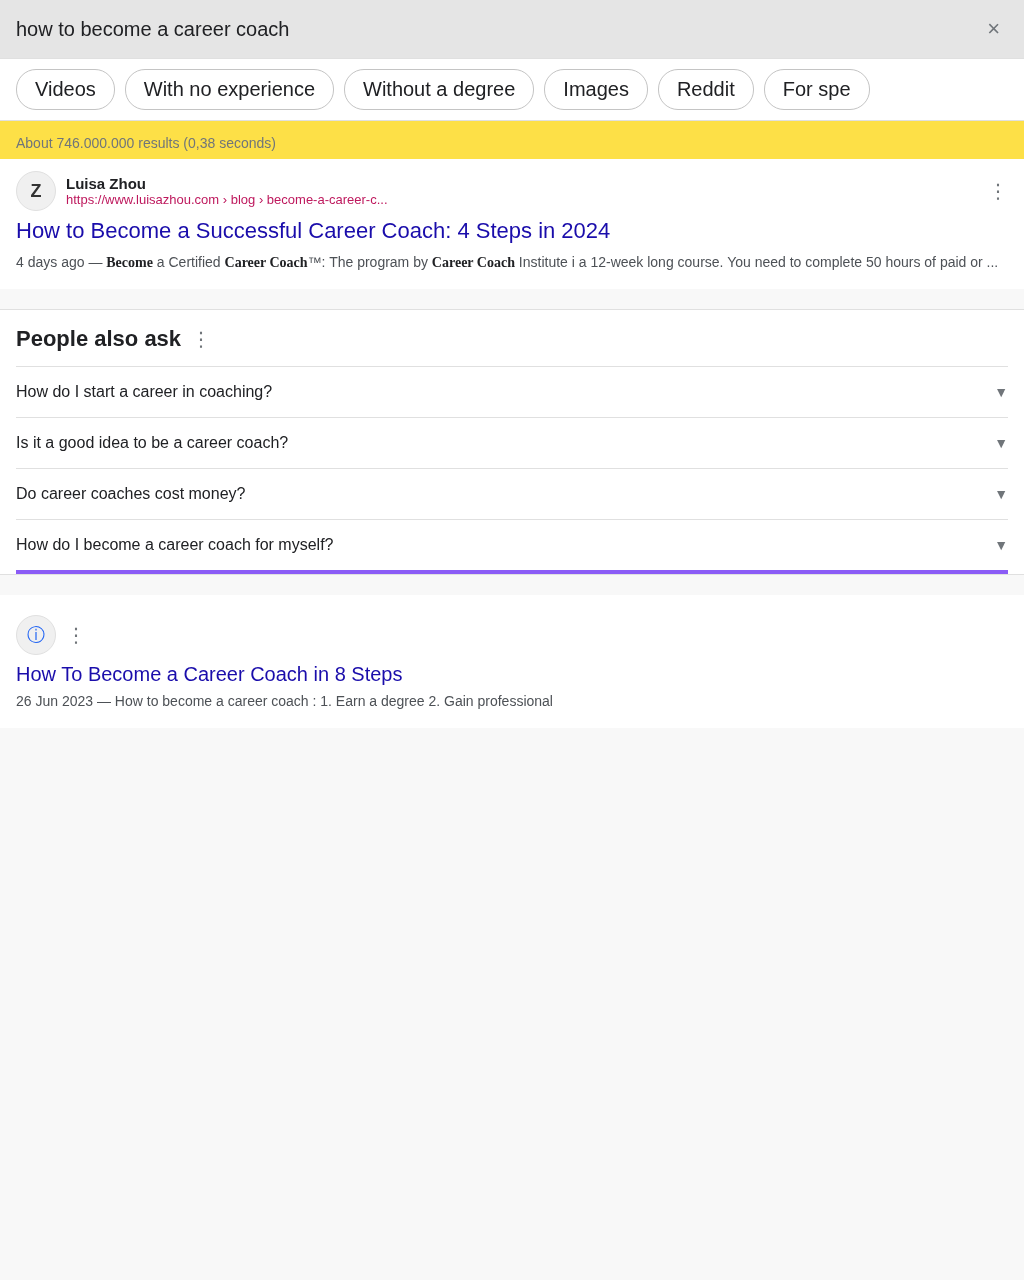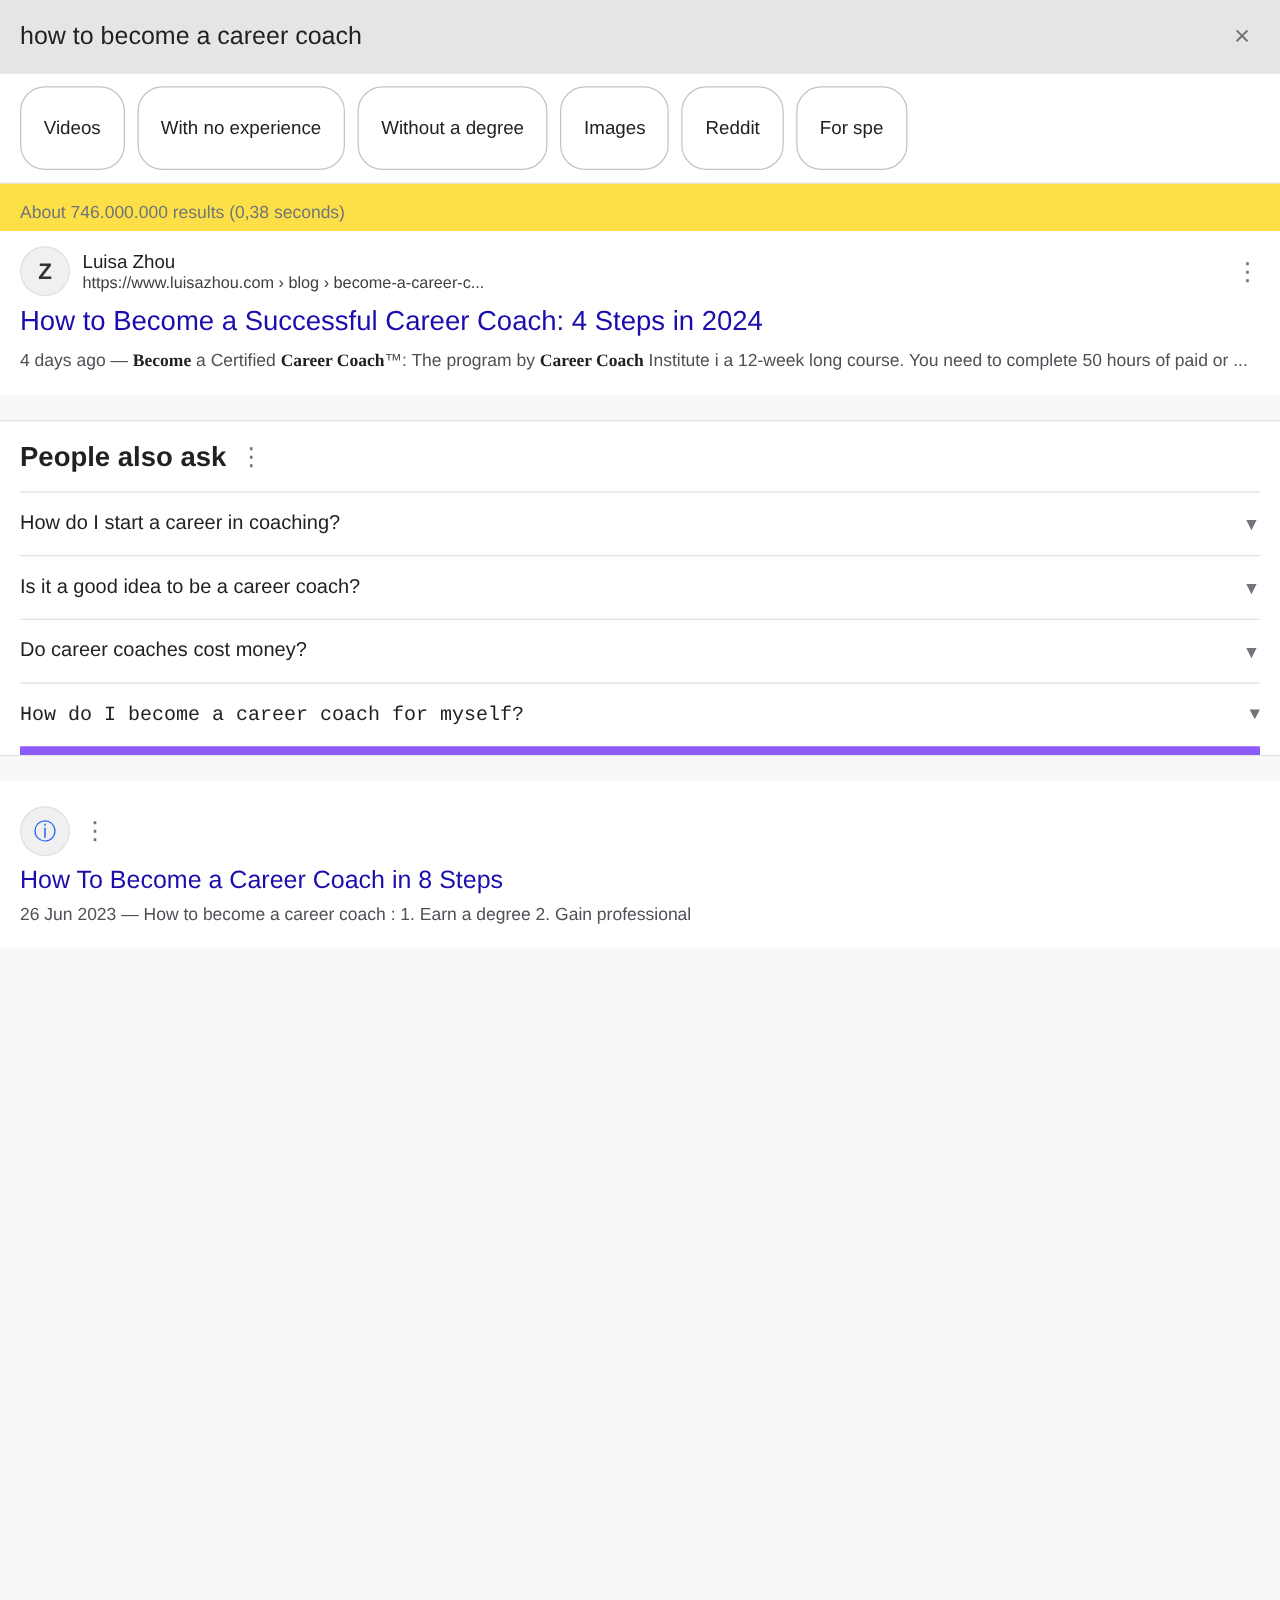--- a/index.html
+++ b/index.html
@@ -45,22 +45,22 @@
       padding: 10px 16px;
       display: flex;
       gap: 10px;
       overflow-x: auto;
       border-bottom: 1px solid #e0e0e0;
     }
 
     .filter-tab {
       border: 1px solid #c4c4c4;
       border-radius: 20px;
-      padding: 24px 18px;
-      font-size: 15px;
+      padding: 8px 18px;
+      font-size: 20px;
       color: #202124;
       background: #fff;
       cursor: pointer;
       white-space: nowrap;
       flex-shrink: 0;
     }
 
     .results-count {
       padding: 14px 16px 8px 16px;
       font-size: 14px;
@@ -96,26 +96,26 @@
       flex-shrink: 0;
     }
 
     .result-source-info {
       flex: 1;
     }
 
     .result-site-name {
       font-size: 15px;
       color: #202124;
-      font-weight: 400;
+      font-weight: 700;
     }
 
     .result-url {
       font-size: 13px;
-      color: #404040;
+      color: #be185d;
     }
 
     .result-more-icon {
       color: #70757a;
       font-size: 20px;
       cursor: pointer;
     }
 
     .result-title {
       font-size: 22px;
@@ -176,22 +176,21 @@
       align-items: center;
       justify-content: space-between;
     }
 
     .paa-chevron {
       color: #70757a;
       font-size: 14px;
     }
 
     .paa-last {
-      border-bottom: 7px solid #8b5cf6;
-      font-family: Liberation Mono, monospace;
+      border-bottom: 4px solid #8b5cf6;
     }
 
     .second-result {
       background: #fff;
       padding: 20px 16px 16px 16px;
       margin-top: 10px;
     }
 
     .result-title-visited {
       font-size: 20px;

